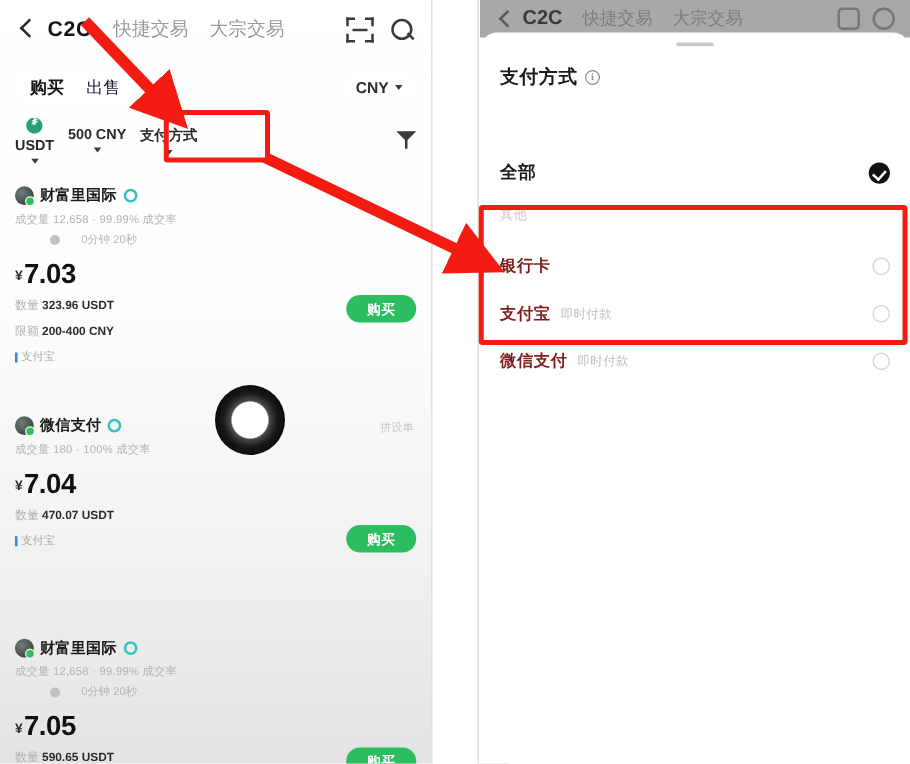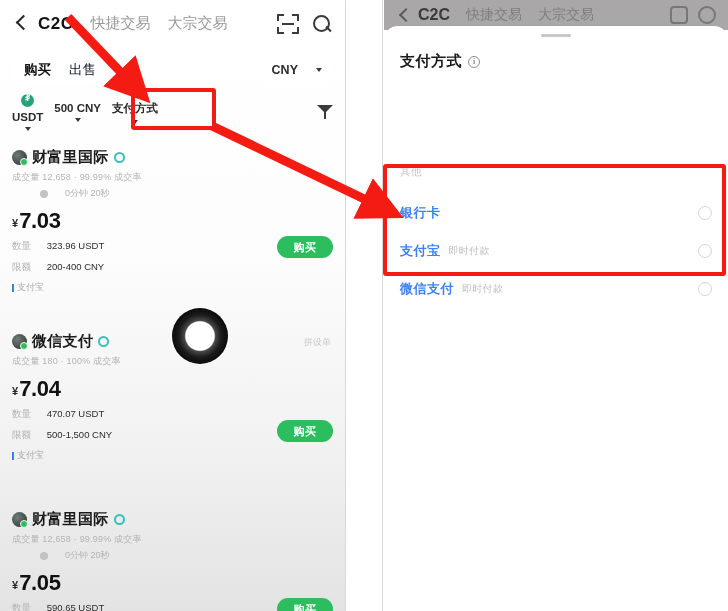--- a/index.html
+++ b/index.html
@@ -64,21 +64,21 @@
     position: absolute; left:0; top:47px; width:345px; height:45px;
     display:flex; align-items:center; padding: 0 12px;
   }
   .seg {
     display:flex; align-items:center; background:#ffffff; border-radius:13px; padding:3px 3px;
   }
   .seg-item { font-size:13.5px; padding:3px 9px; border-radius:11px; color:#0f172a; }
   .seg-item.active { background:#ffffff; color:#141414; font-weight:bold; box-shadow:0 0 0 0 transparent; }
   .bs-spacer { flex:1 1 auto; }
   .cny-pill {
-    display:flex; align-items:center; gap:18px; background:#ffffff; border-radius:13px;
+    display:flex; align-items:center; gap:5px; background:#ffffff; border-radius:13px;
     padding:4px 11px; font-size:12.5px; color:#2c2c2c; font-weight:bold;
   }
   .caret { width:0;height:0;border-left:3.5px solid transparent;border-right:3.5px solid transparent;border-top:4px solid #3a3a3a; }
 
   
   .filterrow {
     position:absolute; left:0; top:95px; width:345px; height:34px;
     display:flex; align-items:center; padding:0 12px; gap:11px;
   }
   .fchip { display:flex; align-items:center; gap:4px; font-size:11.5px; color:#2a2a2a; font-weight:bold; white-space:nowrap;flex-direction:column; }
@@ -98,31 +98,31 @@
   
   .offer { position:absolute; left:0; width:345px; padding:0 12px; }
   .merchant { display:flex; align-items:center; gap:5px; }
   .avatar {
     width:15px;height:15px;border-radius:50%;
     background: radial-gradient(circle at 35% 35%, #6f7d77 0%, #3d4643 70%);
     position:relative; flex:0 0 auto;
   }
   .avatar::after{ content:""; position:absolute; right:-1px; bottom:-1px; width:6px;height:6px;
     border-radius:50%; background:#2bbd5e; border:1px solid #f7f7f7; }
-  .mname { font-size:15px; font-weight:bold; color:#1b1b1b; letter-spacing:.3px; }
+  .mname { font-size:12px; font-weight:bold; color:#1b1b1b; letter-spacing:.3px; }
   .verified { width:11px;height:11px;border-radius:50%;border:2.2px solid #31c3bd; flex:0 0 auto; }
   .mstats { font-size:9px; color:#b4b4b4; margin-top:4px; letter-spacing:.2px; }
   .mtime { font-size:9px; color:#b4b4b4; margin-top:3px; display:flex; align-items:center; gap:17px;padding-left:28px; }
   .clock { width:8px;height:8px;border-radius:50%;background:#c2c2c2; flex:0 0 auto; }
   .price { margin-top:10px; display:flex; align-items:flex-end; gap:1px; }
   .cur { font-size:11px; color:#2a2a2a; padding-bottom:3px; font-weight:bold; }
   .pval { font-size:22px; font-weight:bold; color:#111111; letter-spacing:-.3px; line-height:1; }
   .meta { font-size:9.5px; color:#6d6d6d; margin-top:8px; }
   .meta .lbl { color:#b2b2b2; }
-  .meta .val { color:#2c2c2c; font-weight:normal;margin-left:13px; }
+  .meta .val { color:#2c2c2c; font-weight:bold; }
   .paytag { font-size:9px; color:#a8a8a8; margin-top:7px; display:flex; align-items:center; gap:3px; }
   .paybar { width:2px;height:8px;background:#3f7fe0; flex:0 0 auto; }
   .buybtn {
     position:absolute; right:12px; width:56px; height:22px; border-radius:11px;
     background:#2bbd5e; color:#ffffff; font-size:11px; font-weight:bold;
     display:flex; align-items:center; justify-content:center; letter-spacing:.5px;
   }
   .ordertag { position:absolute; right:14px; font-size:9px; color:#c9c9c9; }
 
   
@@ -174,21 +174,21 @@
   }
   .check-on::after{
     content:""; position:absolute; left:5px; top:4px; width:5px;height:8px;
     border-right:2px solid #fff; border-bottom:2px solid #fff; transform:rotate(42deg);
   }
   .group-label {
     position:absolute; left:16px; top:139px; font-size:10.5px; color:#c6c6c6; letter-spacing:.5px;
   }
   .pm-list { position:absolute; left:16px; right:16px; top:168px; }
   .pm-row { height:38px; display:flex; align-items:center; }
-  .pm-name { font-size:13px; font-weight:bold; color:#3b82f6; letter-spacing:.5px; }
+  .pm-name { font-size:13px; font-weight:bold; color:#7f1d1d; letter-spacing:.5px; }
   .pm-sub { font-size:10px; color:#bdbdbd; margin-left:8px; letter-spacing:.3px; }
   .pm-sp { flex:1 1 auto; }
   .radio-off { width:14px;height:14px;border-radius:50%;border:1.4px solid #d4d4d4; flex:0 0 auto; }
 
   
   .redbox { position:absolute; border:4px solid #f41c12; border-radius:3px; pointer-events:none; }
   .redbox.r1 { left:131px; top:88px; width:85px; height:42px; }
   .redbox.r2 { left:383px; top:164px; width:343px; height:112px; }
   svg.arrows { position:absolute; left:0; top:0; width:728px; height:611px; pointer-events:none; }
 
@@ -292,24 +292,20 @@
       </div>
       <div class="mstats">成交量 180 · 100% 成交率</div>
       <div class="price">
         <span class="cur">¥</span>
         <span class="pval">7.04</span>
       </div>
       <div class="meta">
         <span class="lbl">数量</span>
         <span class="val">470.07 USDT</span>
       </div>
-      <div class="meta">
-        <span class="lbl">限额</span>
-        <span class="val">500-1,500 CNY</span>
-      </div>
       <div class="paytag">
         <span class="paybar"></span>
         <span>支付宝</span>
       </div>
       <div class="ordertag" style="top:4px">拼设单</div>
       <div class="buybtn" style="top:88px">购买</div>
     </div>
 
     <div class="offer" style="top:510px">
       <div class="merchant">
@@ -351,20 +347,25 @@
     </div>
 
     <div class="sheet">
       <div class="grabber"></div>
 
       <div class="sheet-title">
         <span class="t">支付方式</span>
         <span class="info-i">i</span>
       </div>
 
+      <div class="all-row">
+        <span class="lbl">全部</span>
+        <span class="sp"></span>
+        <span class="check-on"></span>
+      </div>
 
       <div class="group-label">其他</div>
 
       <div class="pm-list">
         <div class="pm-row">
           <span class="pm-name">银行卡</span>
           <span class="pm-sub"></span>
           <span class="pm-sp"></span>
           <span class="radio-off"></span>
         </div>

